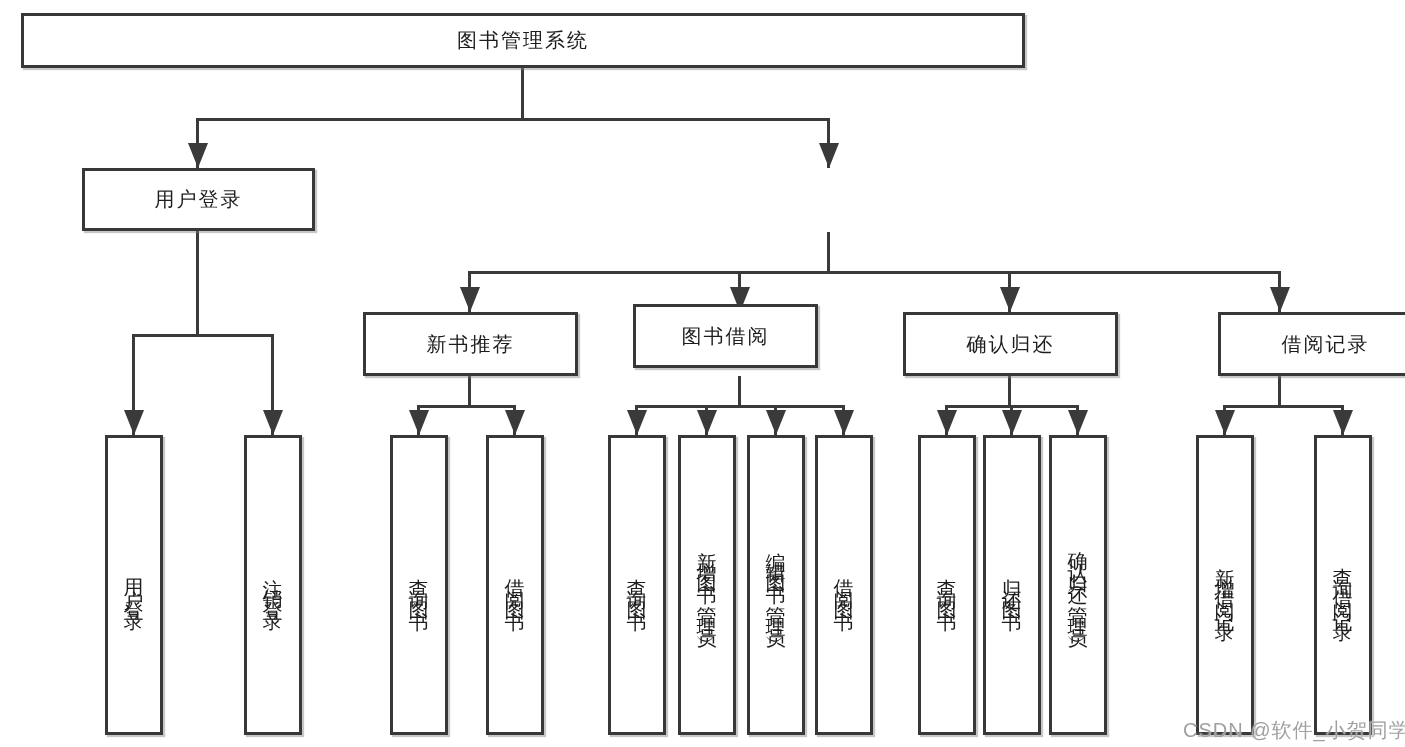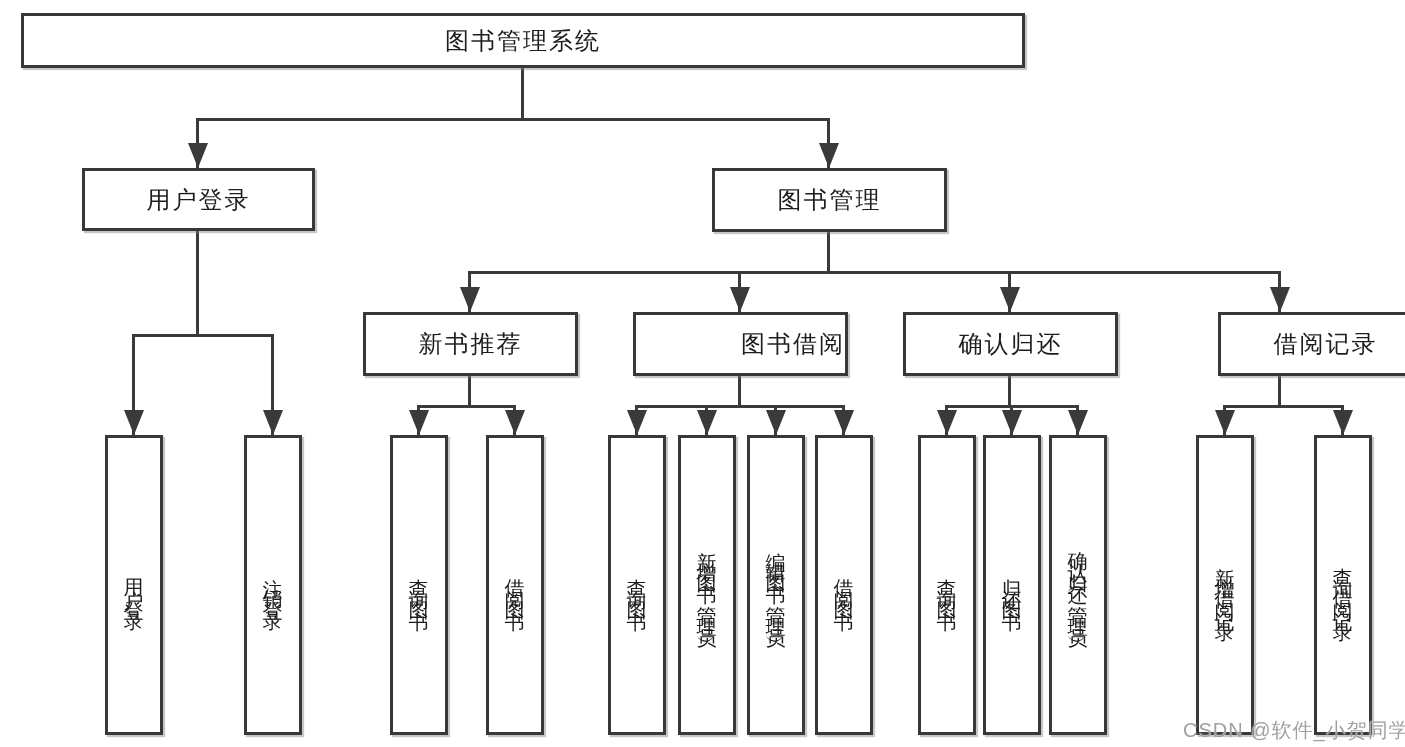--- a/index.html
+++ b/index.html
@@ -6,21 +6,21 @@
   .canvas{
     position:relative;width:1405px;height:747px;background:#ffffff;overflow:hidden;
     font-family:"Liberation Sans",sans-serif;color:#1d1d1d;
   }
   
   .box{
     position:absolute;box-sizing:border-box;background:#ffffff;
     border:3px solid #383838;display:flex;align-items:center;justify-content:center;
     box-shadow:2px 2px 1px rgba(130,130,130,.45);z-index:2;
   }
-  .box span{display:block;font-size:24px;letter-spacing:2px;white-space:nowrap;}
+  .box span{display:block;font-size:20px;letter-spacing:2px;white-space:nowrap;}
   .box.v span{
     writing-mode:vertical-rl;text-orientation:mixed;
     letter-spacing:11px;font-size:20px;line-height:1;
   }
   
   .hl,.vl,.arr{position:absolute;background:#3a3a3a;z-index:1;}
   .hl{height:3px;}
   .vl{width:3px;}
   .arr{width:3px;}
   .arr::after{
@@ -44,40 +44,37 @@
   </div>
 
   <i class="vl" style="left:521px;top:68px;height:53px;"></i>
   <i class="hl" style="left:196px;top:118px;width:634px;"></i>
   <i class="arr" style="left:196px;top:118px;height:50px;"></i>
   <i class="arr" style="left:827px;top:118px;height:50px;"></i>
 
   <div class="box" style="left:82px;top:168px;width:233px;height:63px;">
     <span>用户登录</span>
   </div>
-  <div class="box" style="left:712px;top:168px;width:235px;height:64px;">
-    <span>图书管理</span>
-  </div>
 
   <i class="vl" style="left:196px;top:231px;height:106px;"></i>
   <i class="hl" style="left:133px;top:334px;width:141px;"></i>
   <i class="arr" style="left:132px;top:334px;height:101px;"></i>
   <i class="arr" style="left:271px;top:334px;height:101px;"></i>
 
   <i class="vl" style="left:827px;top:232px;height:42px;"></i>
   <i class="hl" style="left:469px;top:271px;width:812px;"></i>
   <i class="arr" style="left:468px;top:271px;height:41px;"></i>
   <i class="arr" style="left:738px;top:271px;height:41px;"></i>
   <i class="arr" style="left:1008px;top:271px;height:41px;"></i>
   <i class="arr" style="left:1278px;top:271px;height:41px;"></i>
 
   <div class="box" style="left:363px;top:312px;width:215px;height:64px;font-family:Liberation Mono, monospace;">
     <span>新书推荐</span>
   </div>
-  <div class="box" style="left:633px;top:312px;width:215px;height:64px;justify-content:flex-end;">
+  <div class="box" style="left:633px;top:304px;width:185px;height:64px;">
     <span>图书借阅</span>
   </div>
   <div class="box" style="left:903px;top:312px;width:215px;height:64px;">
     <span>确认归还</span>
   </div>
   <div class="box" style="left:1218px;top:312px;width:215px;height:64px;">
     <span>借阅记录</span>
   </div>
 
   <i class="vl" style="left:468px;top:376px;height:32px;"></i>

